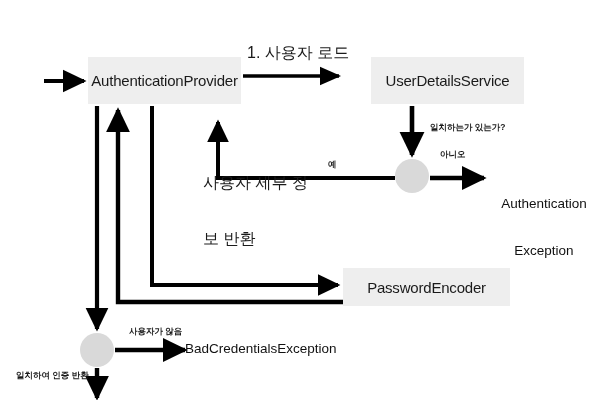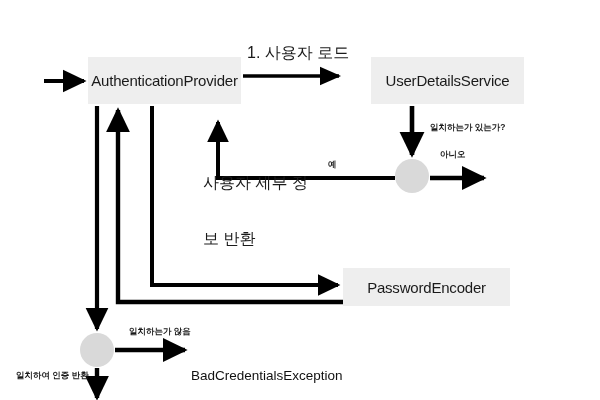--- a/index.html
+++ b/index.html
@@ -104,34 +104,38 @@
   </div>
 
   <div class="node-box" style="left:343px; top:57px; width:153px; height:47px;margin-left:28px;">
     <span>UserDetailsService</span>
   </div>
 
   <div class="node-box" style="left:343px; top:268px; width:167px; height:38px;">
     <span>PasswordEncoder</span>
   </div>
 
+  <div class="txt terminal-text" style="left:490px; top:165px; width:108px;">
+    <div>Authentication</div>
+    <div>Exception</div>
+  </div>
 
-  <div class="txt terminal-text" style="left:191px; top:341px; width:180px; text-align:left;margin-top:27px;">BadCredentialsException</div>
+  <div class="txt terminal-text" style="left:185px; top:341px; width:180px; text-align:left;">BadCredentialsException</div>
 
   <div class="txt edge-label-ko" style="left:247px; top:44px;">1. 사용자 로드</div>
 
   <div class="txt edge-label-ko center-line" style="left:203px; top:136px; width:118px;">
     <div>사용자 세부 정</div>
     <div>보 반환</div>
   </div>
 
   <div class="txt edge-label-small" style="left:430px; top:122px;">일치하는가 있는가?</div>
 
   <div class="txt edge-label-small" style="left:328px; top:159px;">예</div>
 
   <div class="txt edge-label-small" style="left:440px; top:149px;">아니오</div>
 
 
-  <div class="txt edge-label-small" style="left:129px; top:326px;">일치하는가 않음</div>
+  <div class="txt edge-label-small" style="left:129px; top:326px;">사용자가 않음</div>
 
   <div class="txt edge-label-small" style="left:16px; top:370px;text-align:center;">일치하여 인증 반환</div>
 
 </div>
 
 </body></html>

